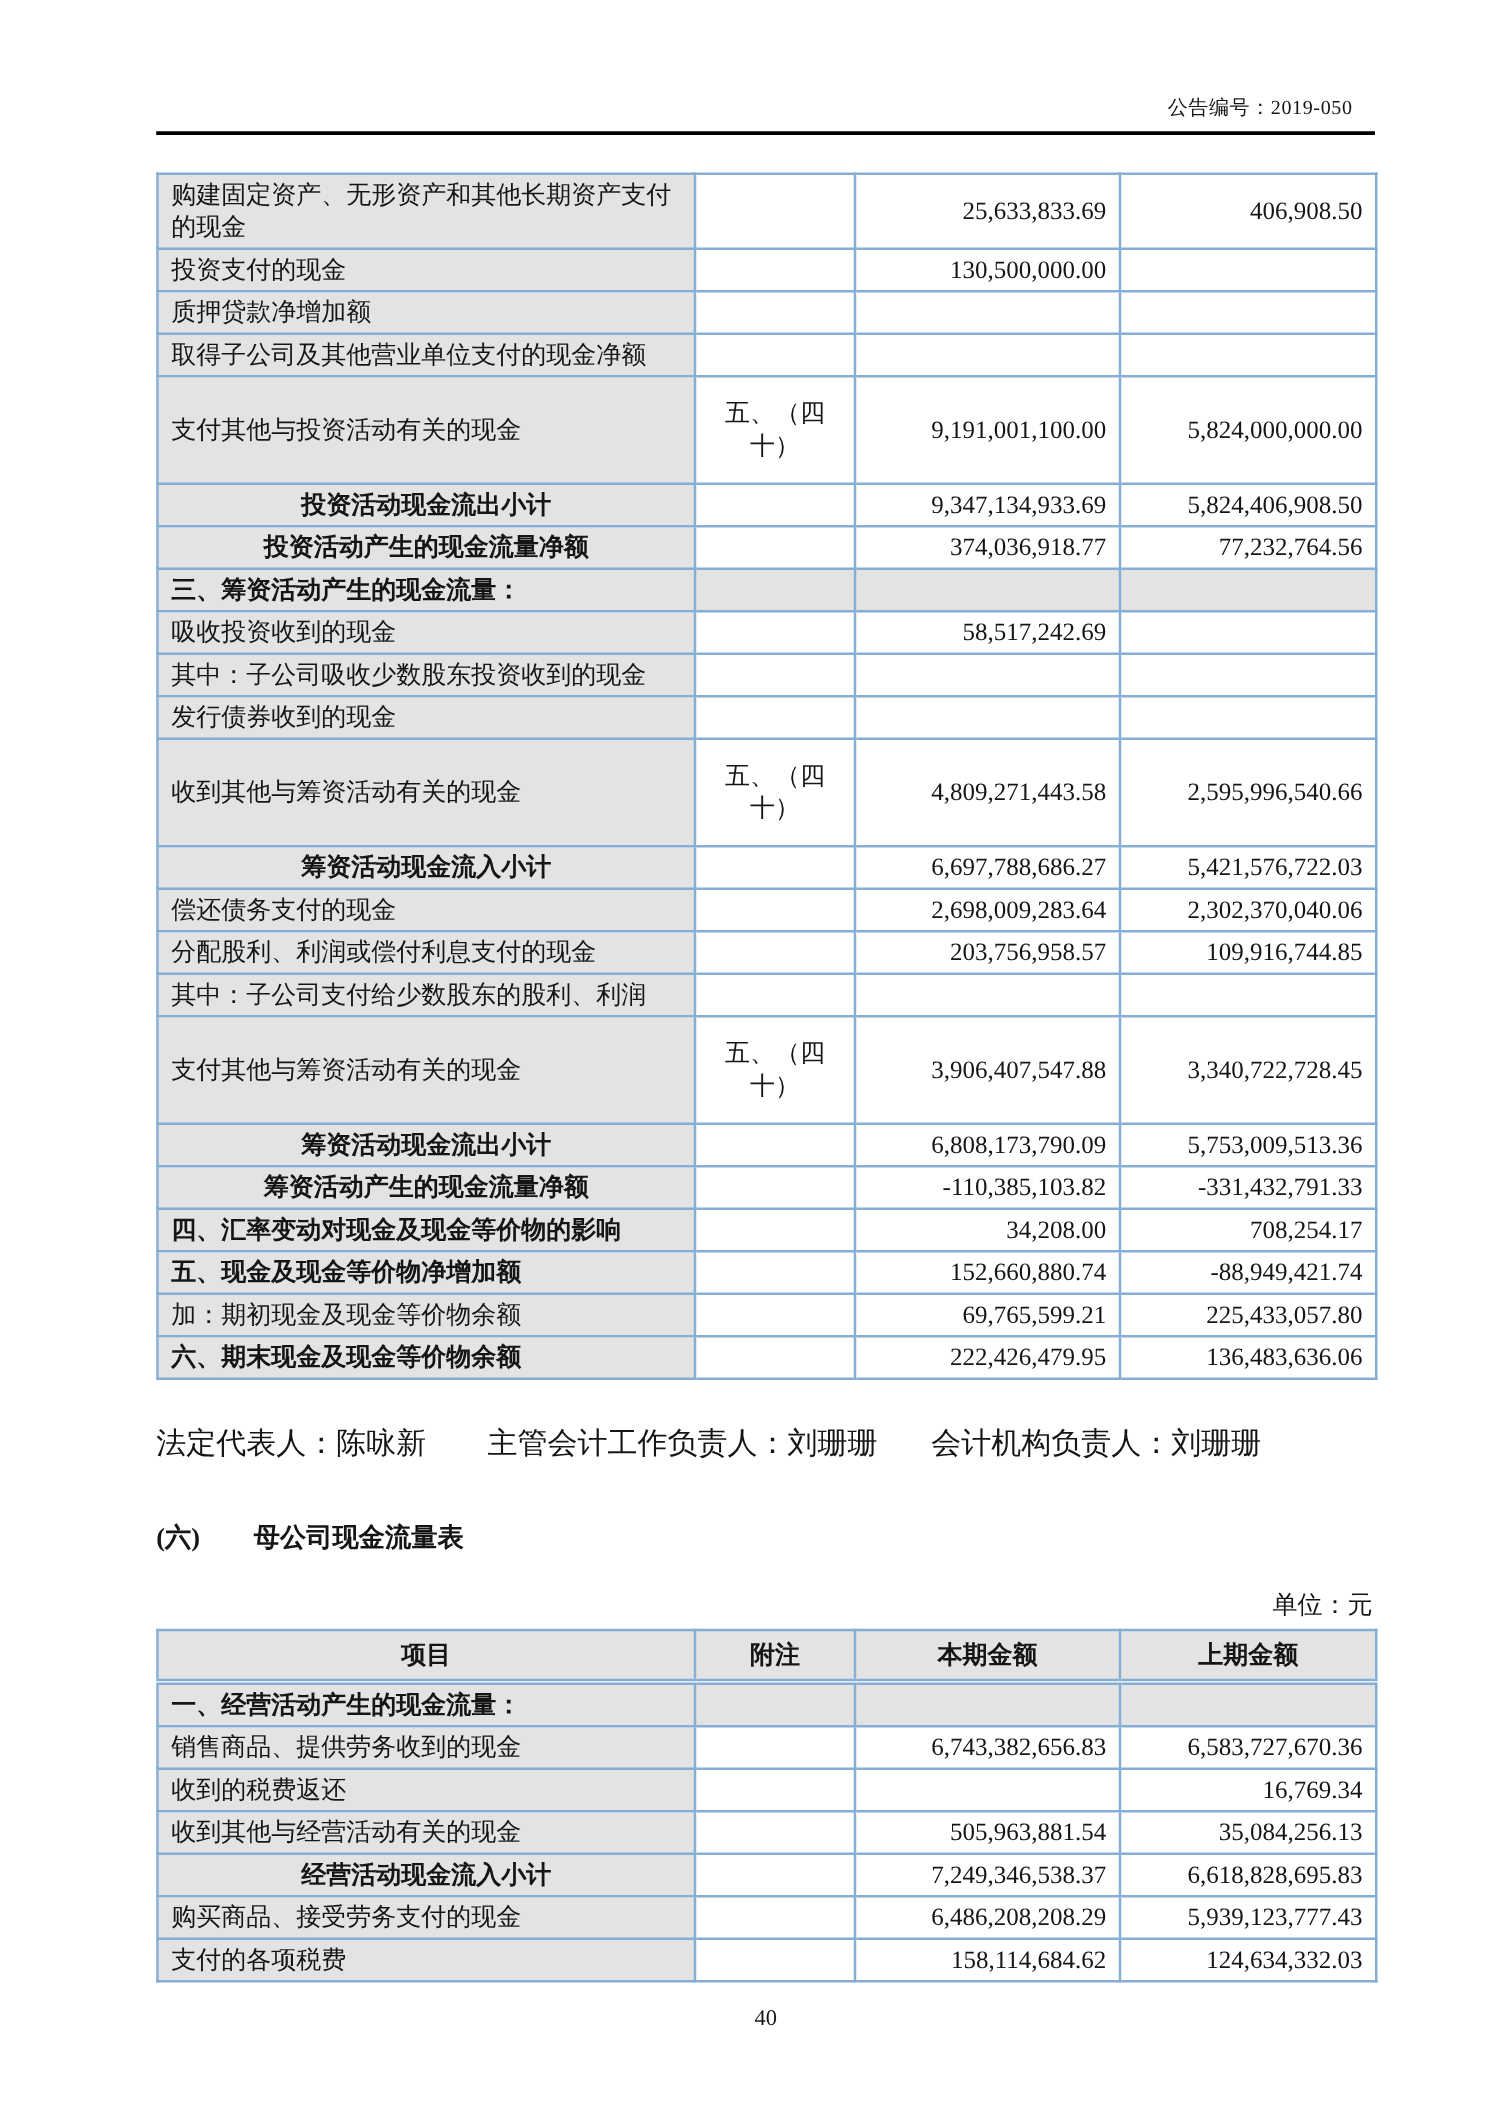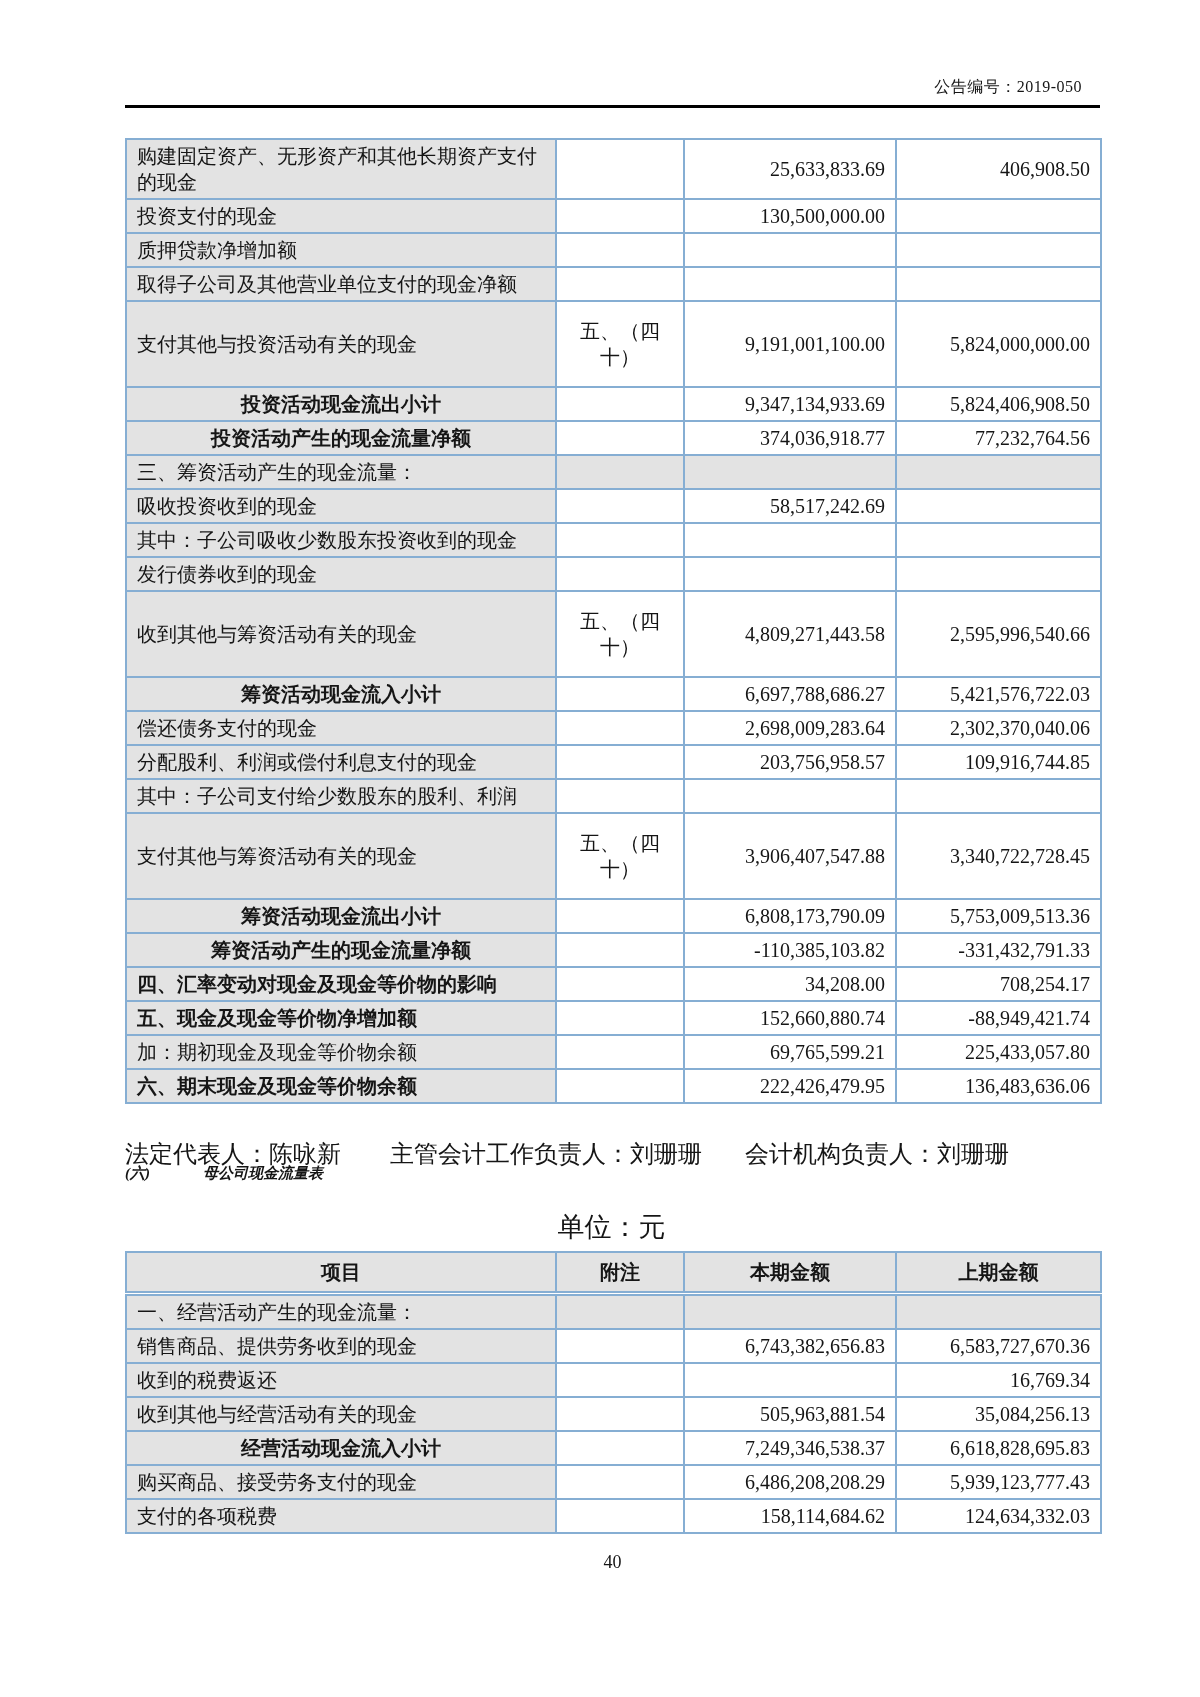--- a/index.html
+++ b/index.html
@@ -34,36 +34,36 @@
     font-size:20px;line-height:26px;
     padding:3px 10px;
     vertical-align:middle;
     overflow:hidden;
   }
   td.label{background:var(--gray);text-align:left;}
   td.note{text-align:center;padding:16px 14px;}
   td.num{text-align:right;}
   td.bold{font-weight:bold;}
   td.center{text-align:center;}
-  tr.section-row td{background:var(--gray);font-weight:normal;}
+  tr.section-row td{background:var(--gray);font-weight:bold;}
   thead th{
     background:var(--gray);font-weight:bold;text-align:center;
     padding:6px 10px;border-bottom:5px double var(--border);
   }
 
   .signatures{position:relative;height:26px;margin-top:34px;font-size:24px;}
   .signatures span{position:absolute;top:0;white-space:nowrap;}
   .sig-1{left:0;}
   .sig-2{left:265px;}
   .sig-3{left:620px;}
 
-  .section-heading{font-size:15px;font-weight:bold;font-style:italic;}
+  .section-heading{margin-top:52px;font-size:21px;font-weight:bold;}
   .section-heading .idx{display:inline-block;min-width:78px;}
 
-  .unit-label{margin-top:26px;text-align:center;font-size:27px;padding-right:2px;}
+  .unit-label{margin-top:26px;text-align:right;font-size:20px;padding-right:2px;}
   .t2{margin-top:6px;}
 
   .page-number{margin-top:18px;text-align:center;font-size:18px;}
 </style>
 </head>
 <body>
 
 <div class="page">
   <div class="content">
 

